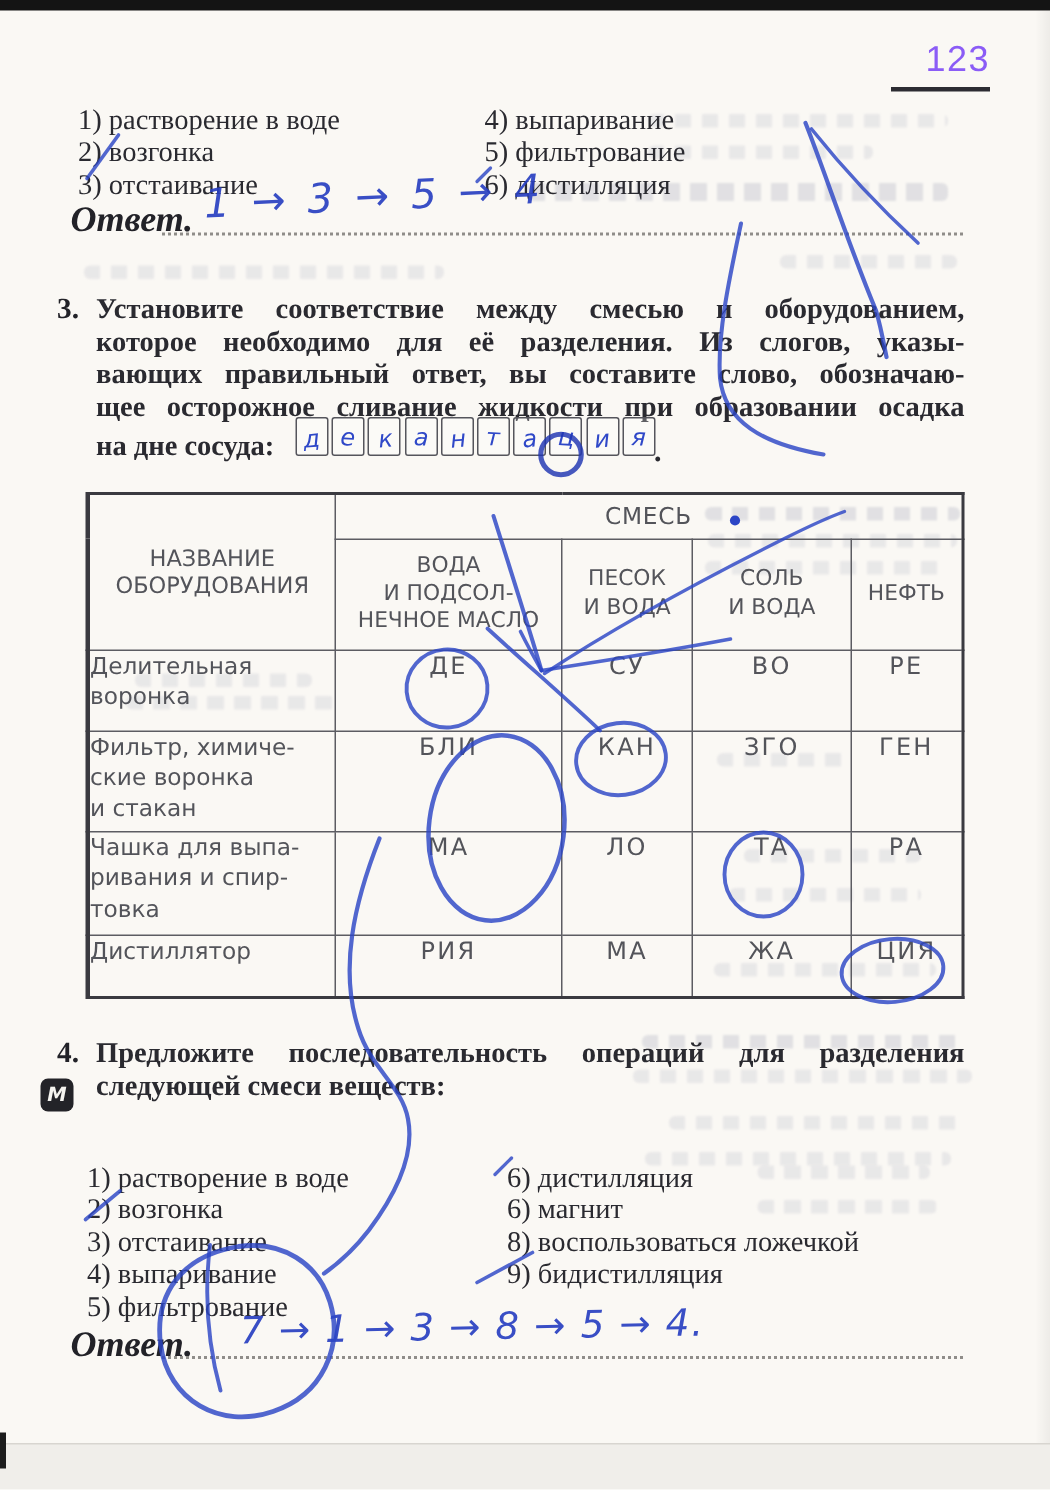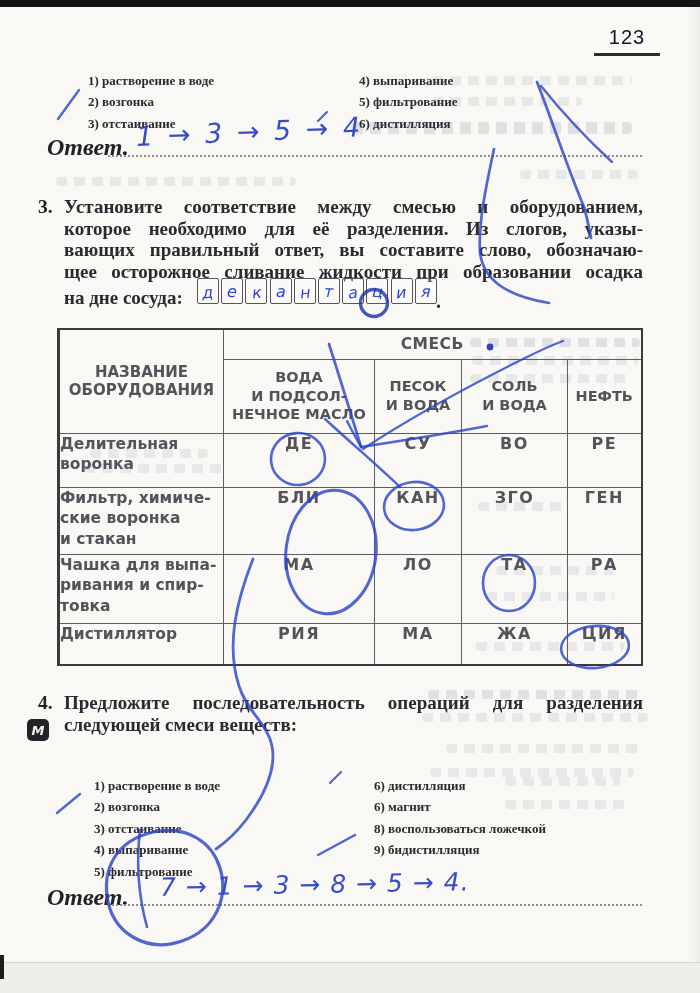--- a/index.html
+++ b/index.html
@@ -3,25 +3,25 @@
 <meta charset="utf-8">
 <style>
   html,body{margin:0;padding:0;}
   .page{position:relative;width:700px;height:993px;background:#faf8f4;overflow:hidden;
         font-family:"Liberation Serif",serif;color:#28282e;}
   .topstrip{position:absolute;left:0;top:0;width:700px;height:7px;background:#141414;}
   .botline{position:absolute;left:0;top:962px;width:700px;height:31px;background:#f0eeea;border-top:1px solid #d8d5d0;}
   .botnub{position:absolute;left:0;top:955px;width:4px;height:24px;background:#1c1c1c;}
   .rightshade{position:absolute;right:0;top:7px;width:10px;height:955px;background:linear-gradient(to right,rgba(0,0,0,0),rgba(0,0,0,.05));}
 
-  .pagenum{position:absolute;left:594px;top:26px;width:66px;text-align:center;
-           font-family:"Liberation Sans",sans-serif;font-size:20px;letter-spacing:1px;color:#0f172a;
+  .pagenum{position:absolute;left:594px;top:26px;width:66px;text-align:right;
+           font-family:"Liberation Sans",sans-serif;font-size:24px;letter-spacing:1px;color:#8b5cf6;
            border-bottom:3px solid #2c2c32;padding-bottom:4px;}
 
-  .print{font-weight:700;font-size:13px;color:#2a2a30;margin-left:36px;}
+  .print{font-weight:400;font-size:19px;color:#2a2a30;}
   .qnum{position:absolute;font-weight:700;font-size:19.5px;color:#222228;}
 
   .list{position:absolute;}
   .list div{height:21.4px;line-height:21.4px;white-space:nowrap;}
 
   .anslabel{position:absolute;font-style:italic;font-weight:700;font-size:24px;color:#222228;}
   .dotline{position:absolute;border-bottom:2px dotted #8f8d89;height:0;}
 
   .para{position:absolute;width:579px;}
   .para div{height:21.5px;line-height:21.5px;text-align:justify;text-align-last:justify;
@@ -32,21 +32,21 @@
   .wboxes{position:absolute;display:flex;}
   .wbox{width:20px;height:24px;border:1.4px solid #55555c;border-radius:2px;margin-right:2.2px;
         display:flex;align-items:center;justify-content:center;background:rgba(255,255,255,.25);}
   .wletter{font-family:"DejaVu Sans",sans-serif;font-style:italic;font-size:16px;color:#2f48c8;}
   .wbox:nth-child(odd) .wletter{transform:rotate(-5deg) translateY(1px);}
   .wbox:nth-child(even) .wletter{transform:rotate(3deg);}
   .wperiod{position:absolute;font-weight:700;font-size:20px;color:#2a2a30;}
 
   table.grid{position:absolute;left:57px;top:328px;border-collapse:collapse;table-layout:fixed;
              width:583px;font-family:"DejaVu Sans",sans-serif;color:#53545a;z-index:1;}
-  table.grid td,table.grid th{border:1px solid #5c5c62;padding:0;vertical-align:top;font-weight:bold;}
+  table.grid td,table.grid th{border:1px solid #5c5c62;padding:0;vertical-align:top;font-weight:normal;}
   table.grid{border:2.5px solid #3a3a40;border-left-width:3px;}
   .th-name{vertical-align:middle !important;text-align:center;font-size:15px;line-height:1.25;white-space:pre-line;}
   .th-smes{vertical-align:middle !important;text-align:center;font-size:15.5px;letter-spacing:.5px;}
   .th-sub{vertical-align:middle !important;text-align:center;font-size:14.5px;line-height:1.3;white-space:pre-line;}
   .td-label{font-size:15.5px;line-height:1.33;padding:6px 6px 0 10px;white-space:pre-line;margin-top:12px;}
   .td-syl{text-align:center;font-size:16px;letter-spacing:1.5px;padding-top:8px;}
 
   .hand{position:absolute;font-family:"DejaVu Sans",sans-serif;font-style:italic;
         color:#2940c2;opacity:.92;white-space:nowrap;z-index:4;}
   .hand-a1{font-size:27px;letter-spacing:3px;transform:rotate(-2.5deg);}

